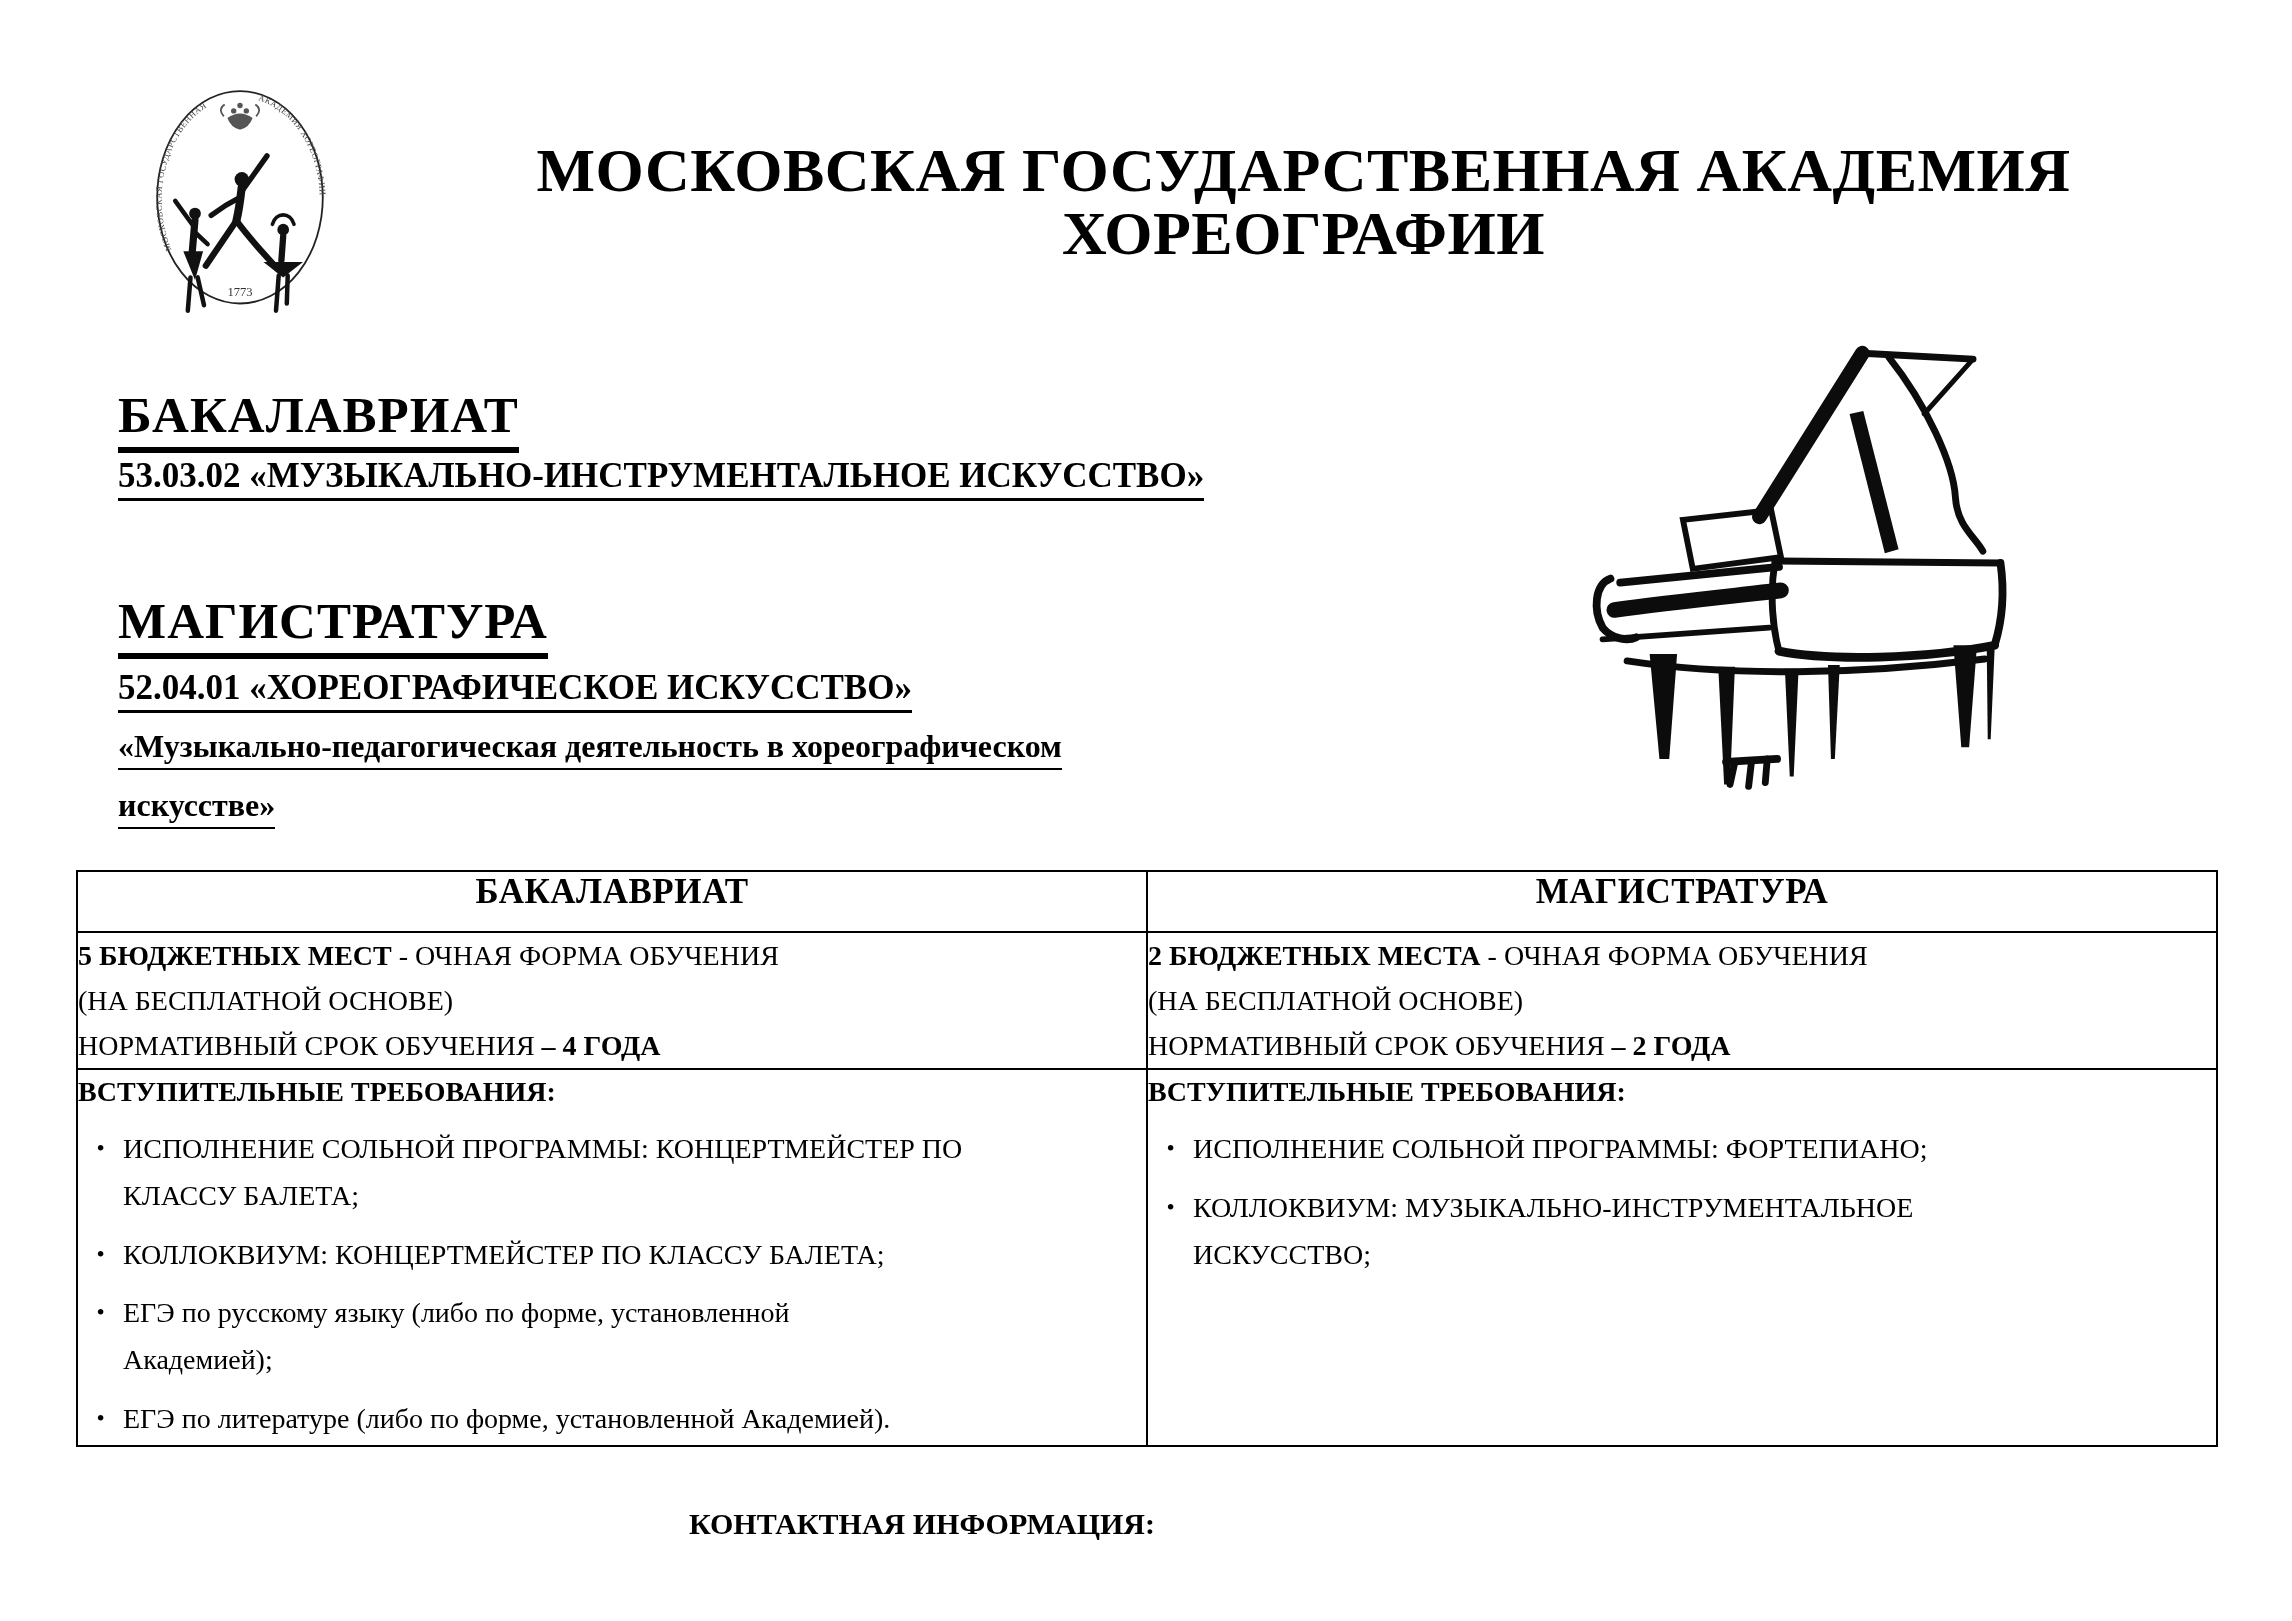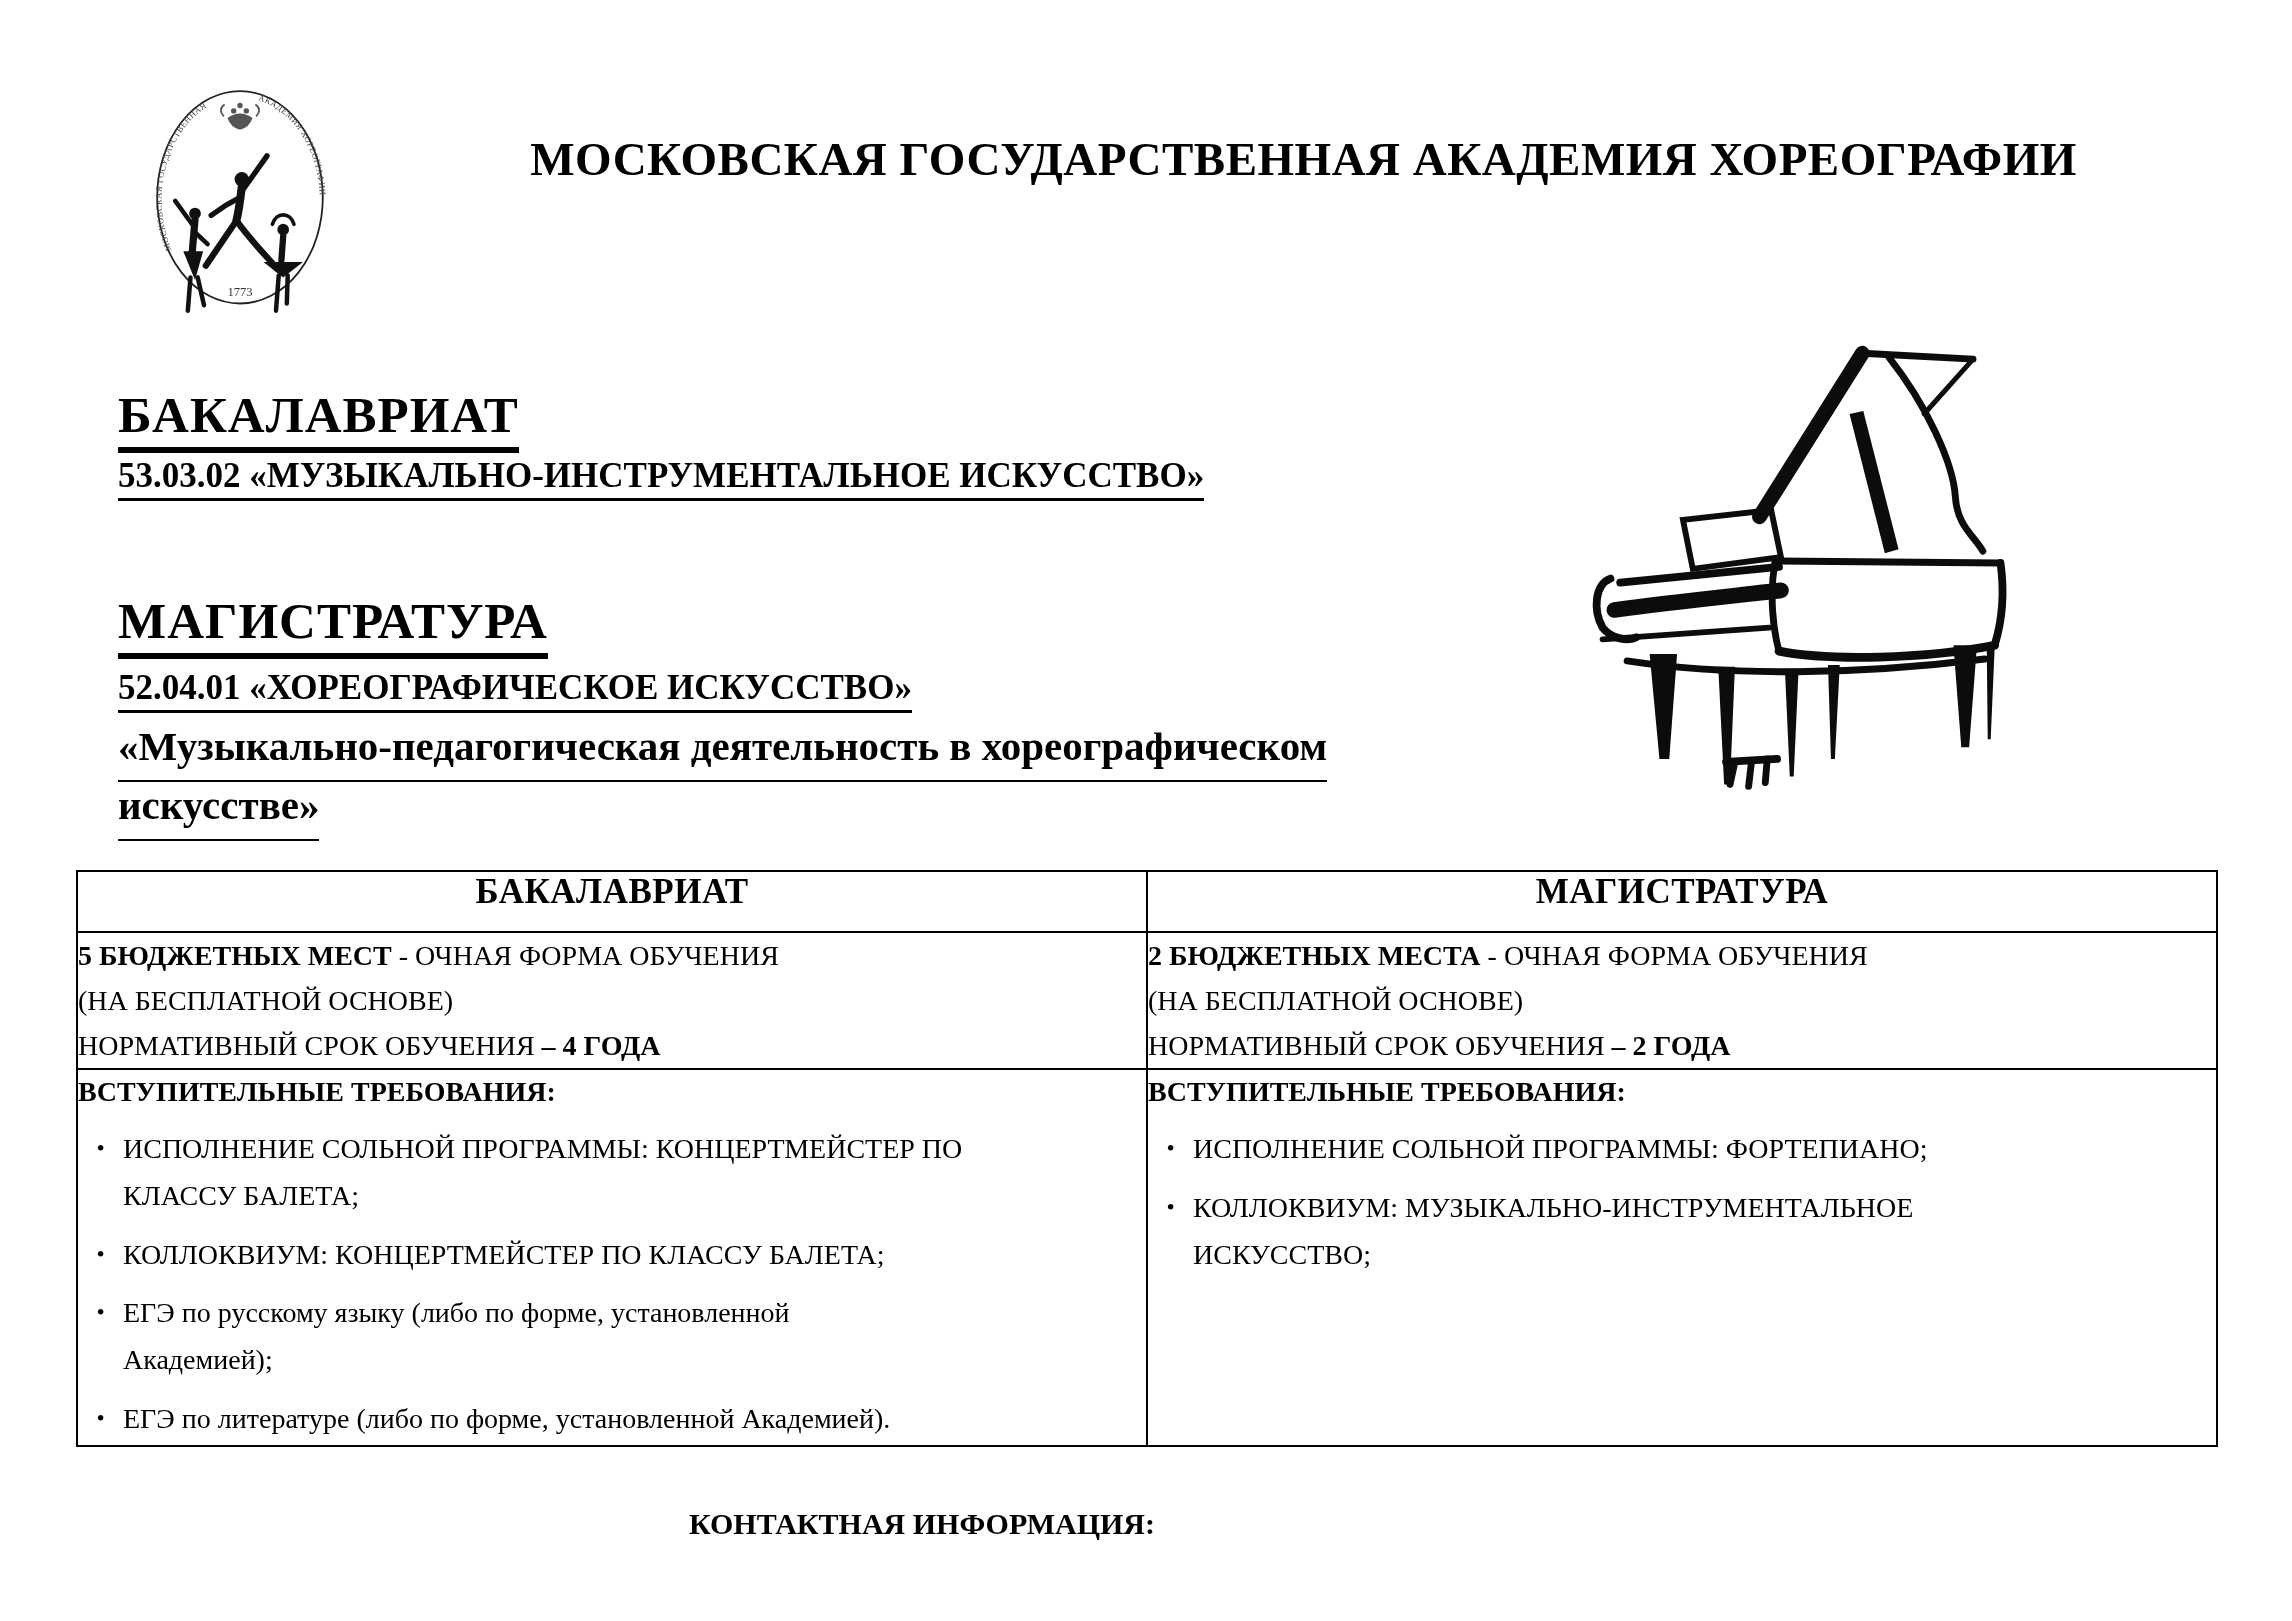--- a/index.html
+++ b/index.html
@@ -7,24 +7,24 @@
     position:relative;
     width:2293px;
     height:1621px;
     background:#ffffff;
     font-family:"Liberation Serif","DejaVu Serif",serif;
     color:#000;
     overflow:hidden;
   }
   .doc-title{
     position:absolute;
-    left:348px; top:128px; width:1911px;
+    left:348px; top:139px; width:1911px;
     text-align:center;
     font-weight:bold;
-    font-size:47px;
+    font-size:62px;
     line-height:63px;
     letter-spacing:0.5px;
   }
   .heading-xl{
     display:inline-block;
     font-size:51px;
     font-weight:bold;
     line-height:55px;
     border-bottom:6.9px solid #000;
     padding-bottom:3.9px;
@@ -33,25 +33,25 @@
   .program-line{
     display:inline-block;
     font-size:35px;
     font-weight:bold;
     line-height:41px;
     border-bottom:3.9px solid #000;
     padding-bottom:2px;
   }
   .profile-line{
     display:inline-block;
-    font-size:41px;
+    font-size:32px;
     font-weight:bold;
     line-height:39px;
     border-bottom:2.9px solid #000;
-    padding-bottom:14px;
+    padding-bottom:2px;
   }
   .abs{position:absolute;}
 
   table.adm{
     position:absolute;
     left:76px; top:870px;
     width:2142px;
     border-collapse:collapse;
     table-layout:fixed;
   }

